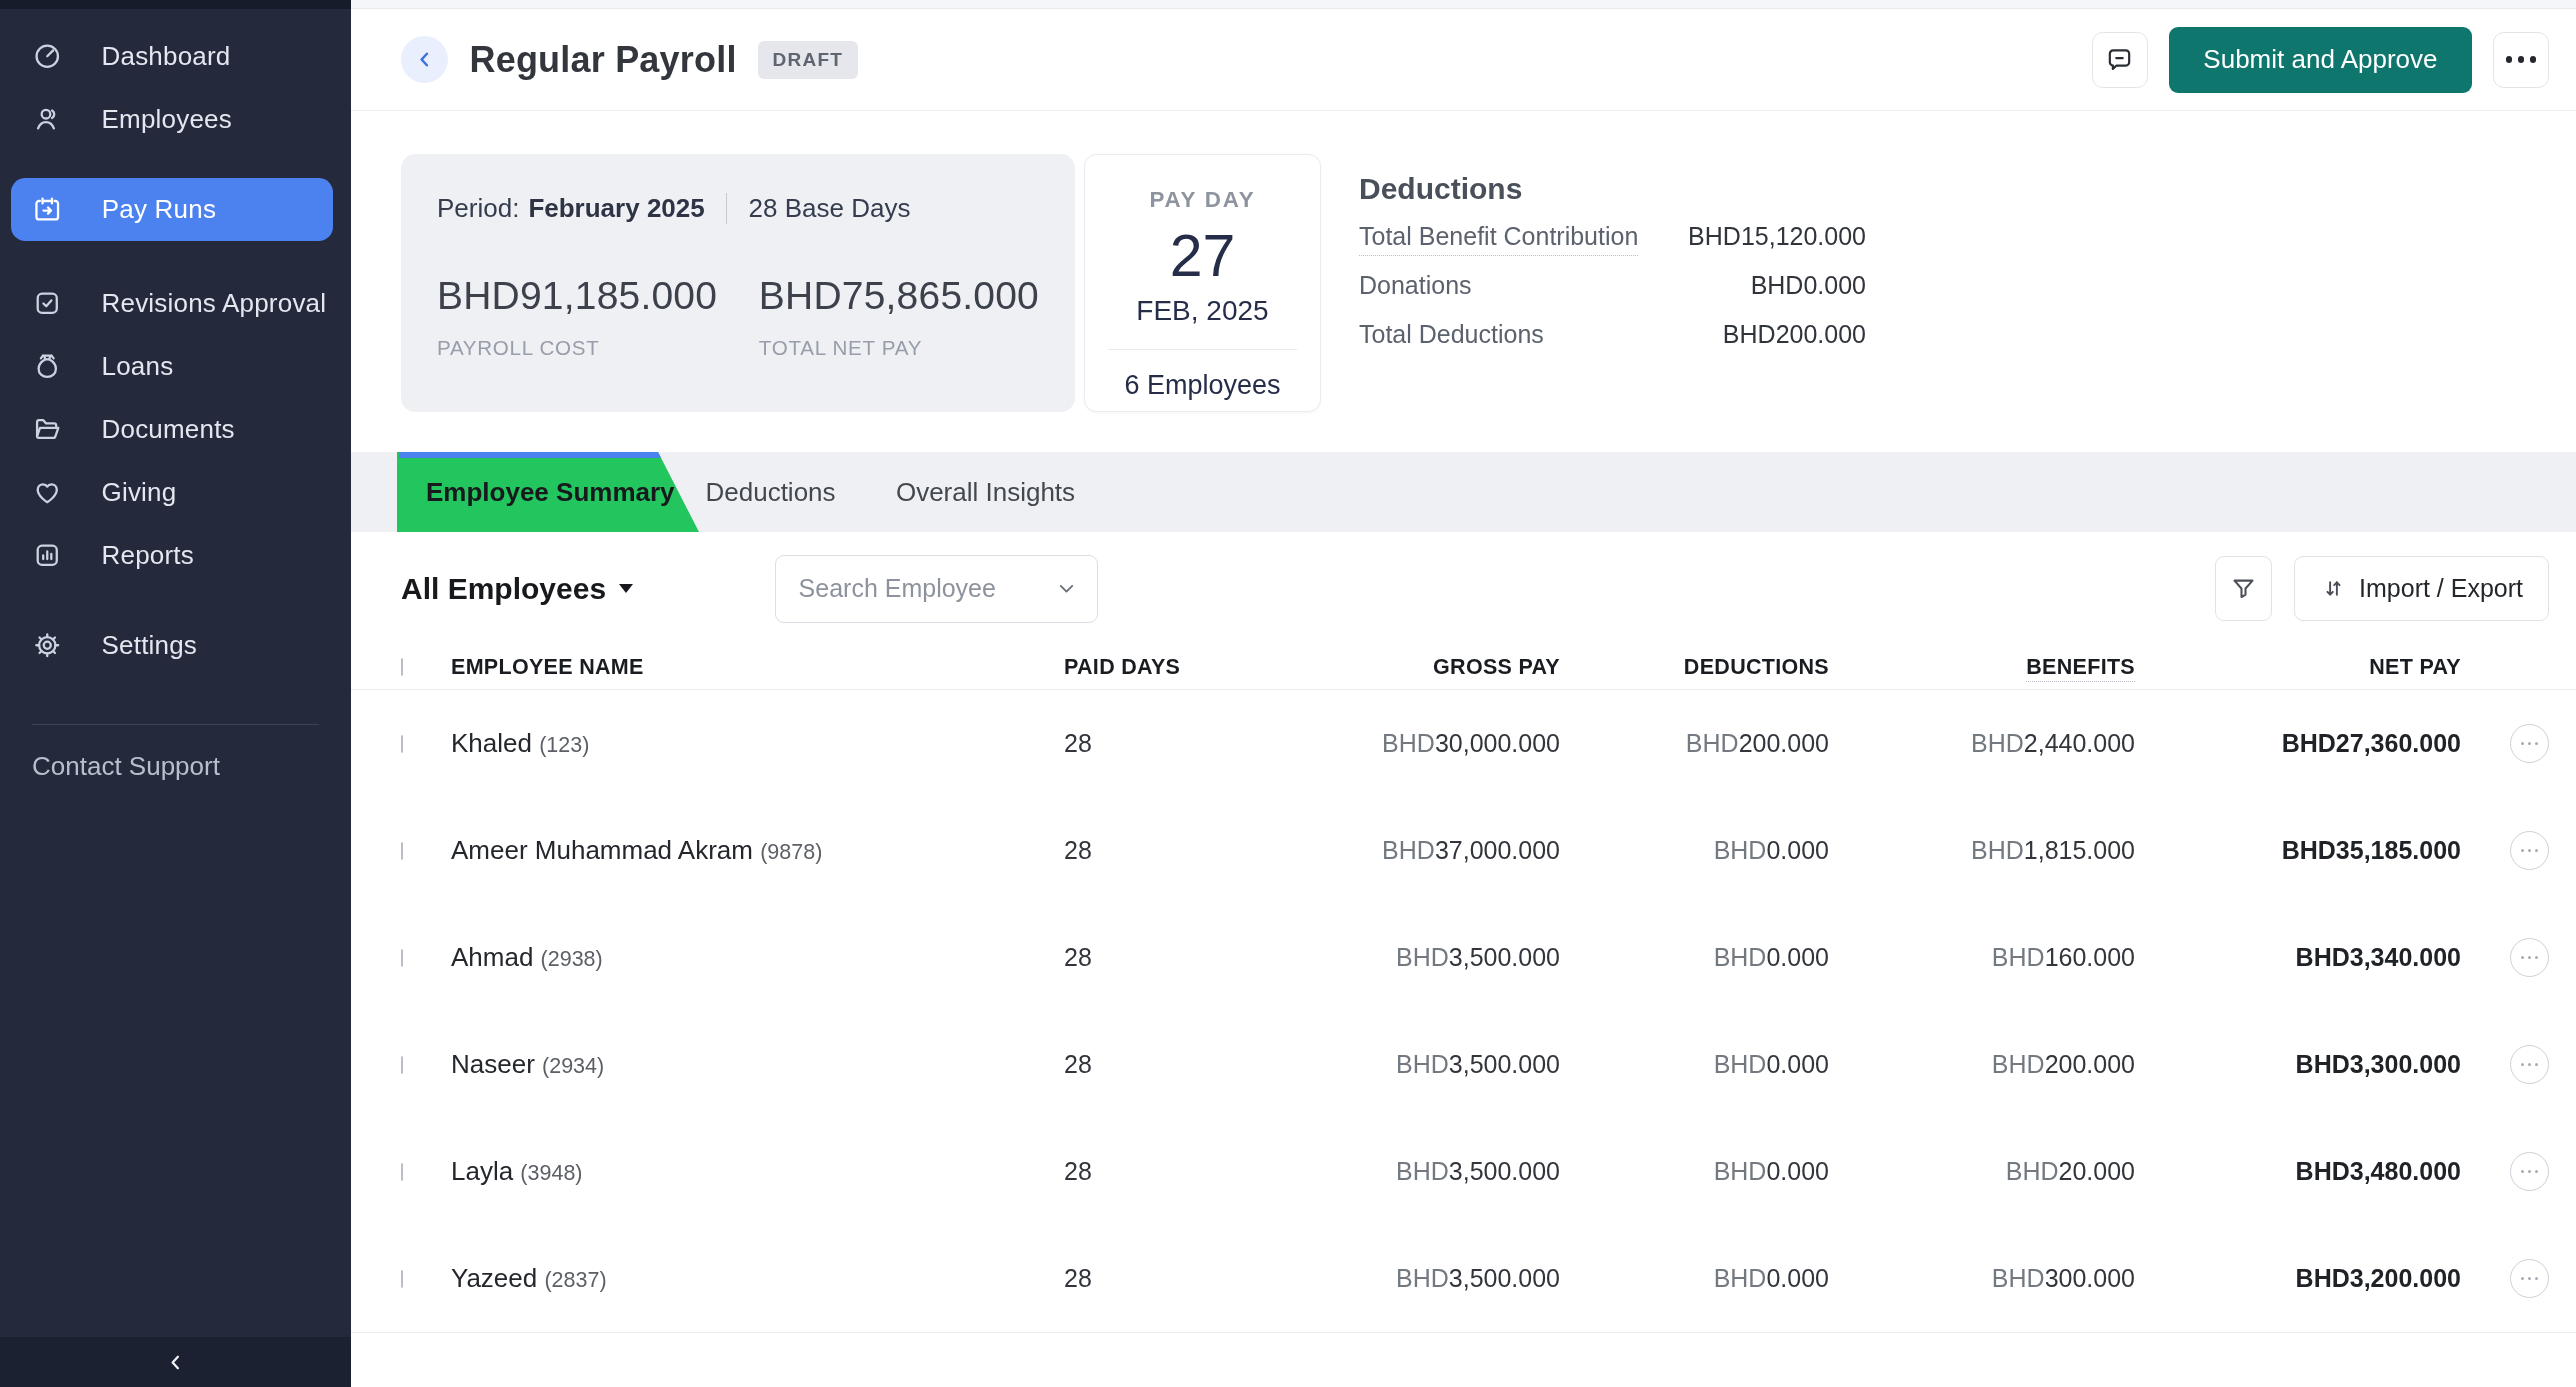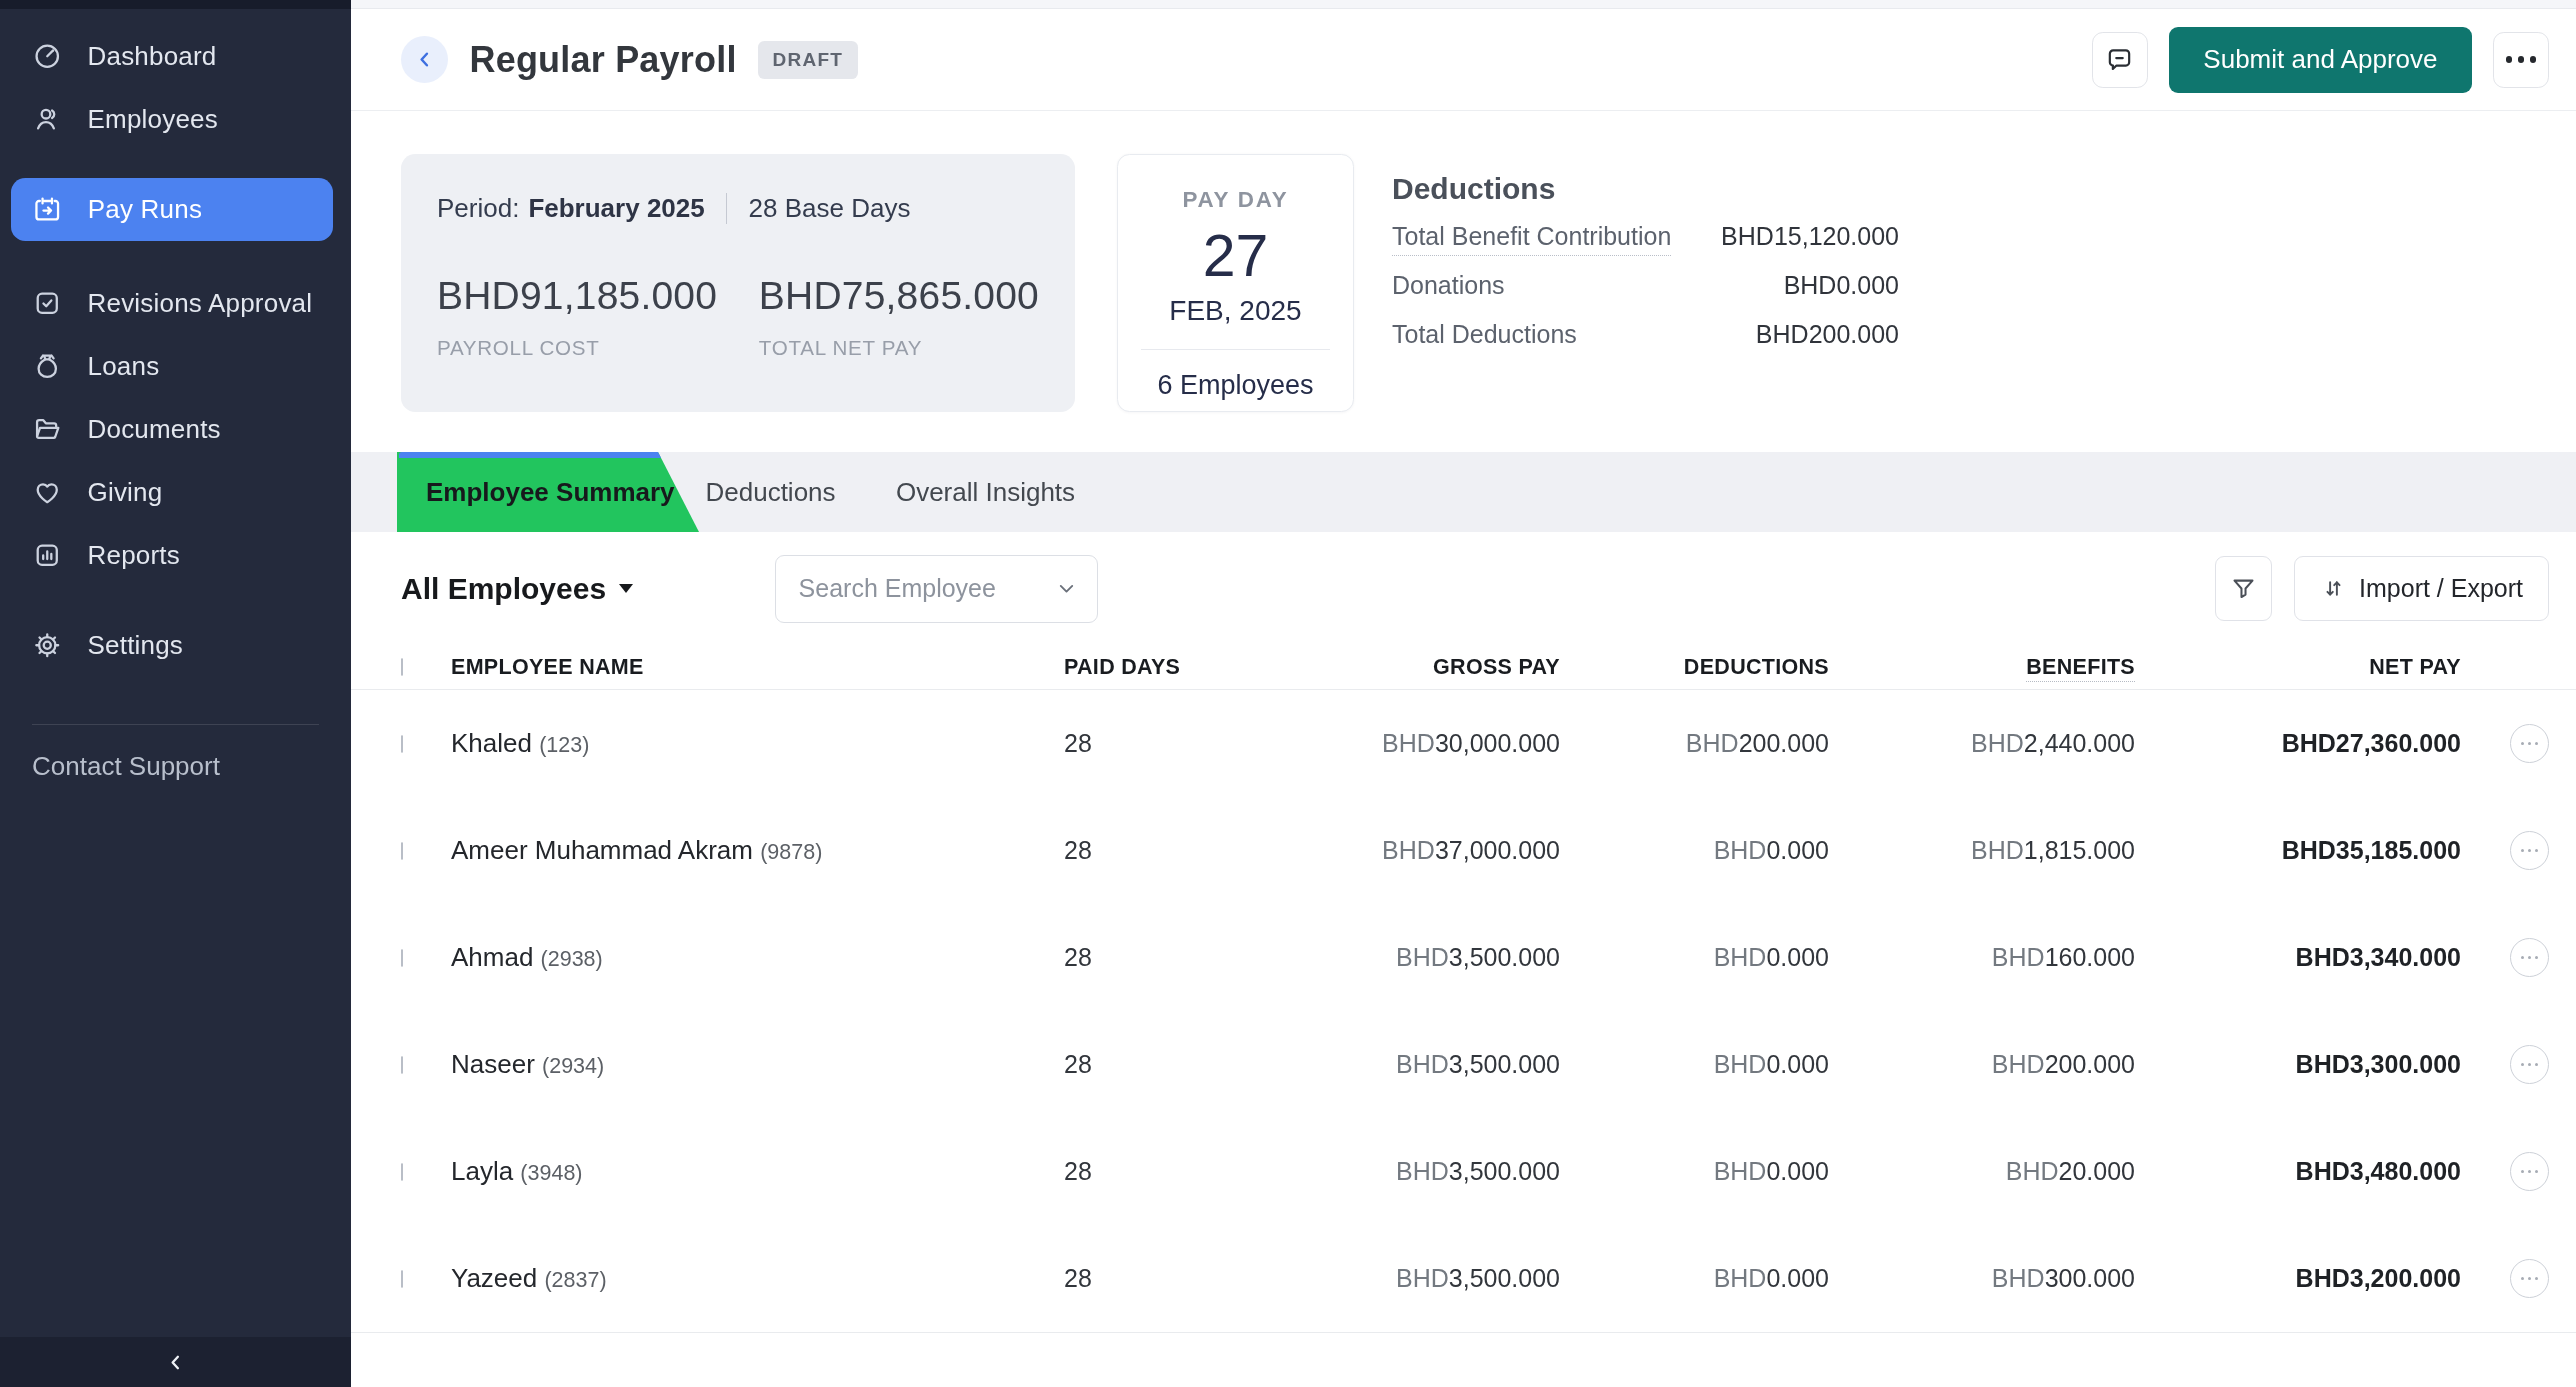--- a/index.html
+++ b/index.html
@@ -7,21 +7,21 @@
               font-family:"Liberation Sans","DejaVu Sans",sans-serif; }
   .app { display:flex; width:2576px; height:1387px; }
 
   
   .sidebar { position:relative; width:351px; height:1387px; background:#242a3c; flex:0 0 351px; }
   .sidebar-sliver { height:9px; background:#171c2b; }
   .nav { padding-top:16px; }
   .nav-item { display:flex; align-items:center; height:63px; padding-left:32px; cursor:pointer; }
   .nav-item .nicon { width:30.5px; height:30.5px; color:#ccd2df; flex:0 0 30.5px; }
   .nav-item .nicon svg { width:30.5px; height:30.5px; display:block; }
-  .nav-item .nlabel { margin-left:25px; font-size:26px; color:#e3e7ef; letter-spacing:0.2px; }
+  .nav-item .nlabel { margin-left:39px; font-size:26px; color:#e3e7ef; letter-spacing:0.2px; }
   .nav-item.active { background:#4c82f0; border-radius:14.3px; margin:27px 18px 0 10.8px; padding-left:21.5px; height:63px; }
   .nav-item.active + .nav-item { margin-top:30.5px; }
   .nav-item.gap-top { margin-top:27px; }
   .nav-item.active .nlabel, .nav-item.active .nicon { color:#ffffff; }
   .side-divider { height:0.9px; background:rgba(255,255,255,0.12); margin:47px 32px 0 32px; }
   .contact { margin:27px 0 0 32px; font-size:26px; color:#b8bfcc; cursor:pointer; }
   .collapse-bar { position:absolute; left:0; right:0; bottom:0; height:50px; background:#1c2131;
                   display:flex; align-items:center; justify-content:center; cursor:pointer; }
   .collapse-bar svg { width:23px; height:23px; color:#eef1f6; }
 
@@ -51,21 +51,21 @@
   .summary { display:flex; align-items:flex-start; padding:43px 27px 0 50px; }
   .period-card { width:674px; height:258px; background:#eef0f4; border-radius:14.3px; padding:39px 36px 0 36px; }
   .period-line { display:flex; align-items:center; font-size:26px; color:#343c4e; }
   .period-strong { font-weight:600; color:#2e3445; margin-left:9px; }
   .vsep { width:0.9px; height:30.5px; background:#c5c9d2; margin:0 21.5px; }
   .amounts { display:flex; margin-top:50px; }
   .amount-col1 { width:326px; }
   .amount { font-size:39px; font-weight:500; color:#3c414b; letter-spacing:0.2px; }
   .amount-label { margin-top:18px; font-size:20.6px; color:#989ea9; letter-spacing:0.7px; }
 
-  .payday-card { width:237px; height:258px; margin-left:42px; background:#fff; border:1.8px solid #e8ebf0;
+  .payday-card { width:237px; height:258px; margin-left:9px; background:#fff; border:1.8px solid #e8ebf0;
                  border-radius:12.5px; text-align:center; padding-top:32px; box-shadow:0 0.9px 2.7px rgba(20,30,60,0.04); }
   .payday-label { font-size:22.4px; font-weight:700; color:#8e949f; letter-spacing:1.8px; }
   .payday-day { margin-top:9px; font-size:59px; font-weight:500; color:#262d49; }
   .payday-date { margin-top:5.4px; font-size:28px; color:#262d49; }
   .payday-hr { height:0.9px; background:#e7e9ee; margin:21.5px 23px 0 23px; }
   .payday-emp { margin-top:20px; font-size:27px; color:#262d49; }
 
   .ded-block { margin-left:38px; width:507px; padding-top:18px; }
   .ded-title { font-size:30px; font-weight:600; color:#4a505a; }
   .ded-rows { margin-top:16px; }

